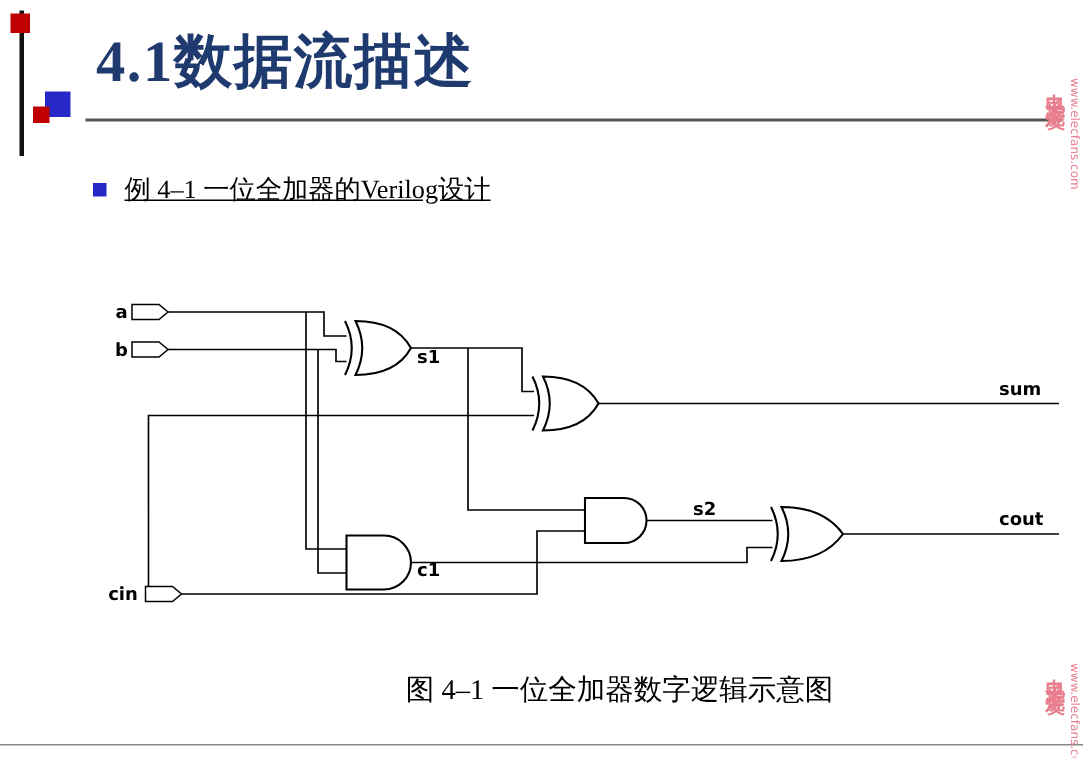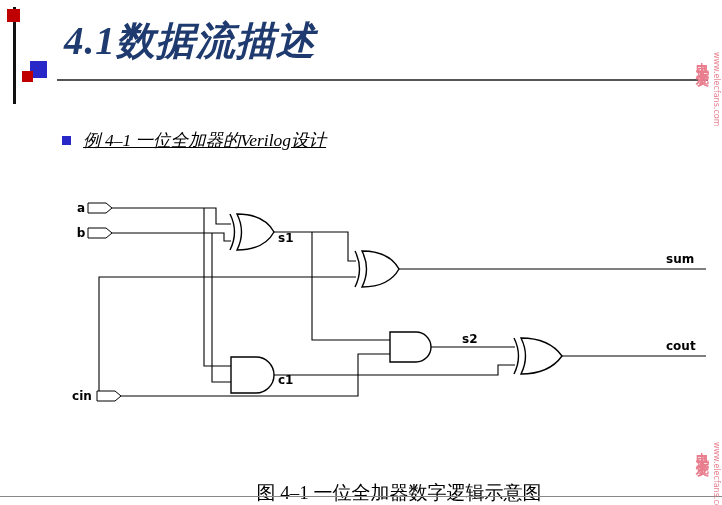--- a/index.html
+++ b/index.html
@@ -6,35 +6,35 @@
   body{width:722px;height:505px;overflow:hidden;font-family:"Liberation Serif","DejaVu Serif",serif;}
   .slide{position:relative;width:722px;height:505px;background:#fff;overflow:hidden;}
 
   
   .deco-vline{position:absolute;left:13px;top:7px;width:3px;height:97px;background:#111;}
   .deco-red-sq{position:absolute;left:7px;top:9px;width:13px;height:13px;background:var(--c-accent_red,#c00000);}
   .deco-blue-sq{position:absolute;left:30px;top:61px;width:17px;height:17px;background:var(--c-accent_blue,#2828c8);z-index:1;}
   .deco-red-sq2{position:absolute;left:22px;top:71px;width:11px;height:11px;background:var(--c-accent_red,#c00000);z-index:2;}
 
   .page-title{position:absolute;left:64px;top:14px;font-size:39px;font-weight:bold;
-    color:var(--c-title,#1e3a6e);letter-spacing:1px;white-space:nowrap;font-style:italic;}
+    color:var(--c-title,#1e3a6e);letter-spacing:1px;white-space:nowrap;}
   .title-rule{position:absolute;left:57px;top:79px;width:651px;height:2px;background:var(--c-rule,#555);}
 
   
-  .bullets{position:absolute;left:62px;top:128px;font-style:italic;}
+  .bullets{position:absolute;left:62px;top:114px;}
   .bullet-row{display:flex;align-items:flex-start;margin-bottom:9px;}
   .bullet-sq{flex:0 0 auto;width:9px;height:9px;margin:8px 12px 0 0;background:var(--c-accent_blue,#2828c8);}
   .bullet-text{font-size:17.5px;color:var(--c-text,#000);text-decoration:underline;white-space:nowrap;}
 
   
   .circuit{position:absolute;left:0;top:0;}
 
   
-  .caption{position:absolute;left:93px;top:447px;width:612px;text-align:center;
-    font-size:19px;color:var(--c-text,#000);white-space:nowrap;margin-top:33px;}
+  .caption{position:absolute;left:107px;top:447px;width:612px;text-align:center;
+    font-size:19px;color:var(--c-text,#000);white-space:nowrap;}
 
   .bottom-rule{position:absolute;left:0;top:496px;width:722px;height:1px;background:#888;}
 
   
   .watermark{position:absolute;right:1px;display:flex;flex-direction:row;color:var(--c-watermark,#e87e8e);z-index:5;}
   .wm-top{top:52px;}
   .wm-bottom{top:442px;}
   .wm-brand{writing-mode:vertical-rl;text-orientation:upright;font-size:13px;letter-spacing:3px;
     font-family:"DejaVu Sans","Liberation Sans",sans-serif;font-weight:bold;}
   .wm-site{writing-mode:vertical-rl;font-size:8px;margin-left:1px;

